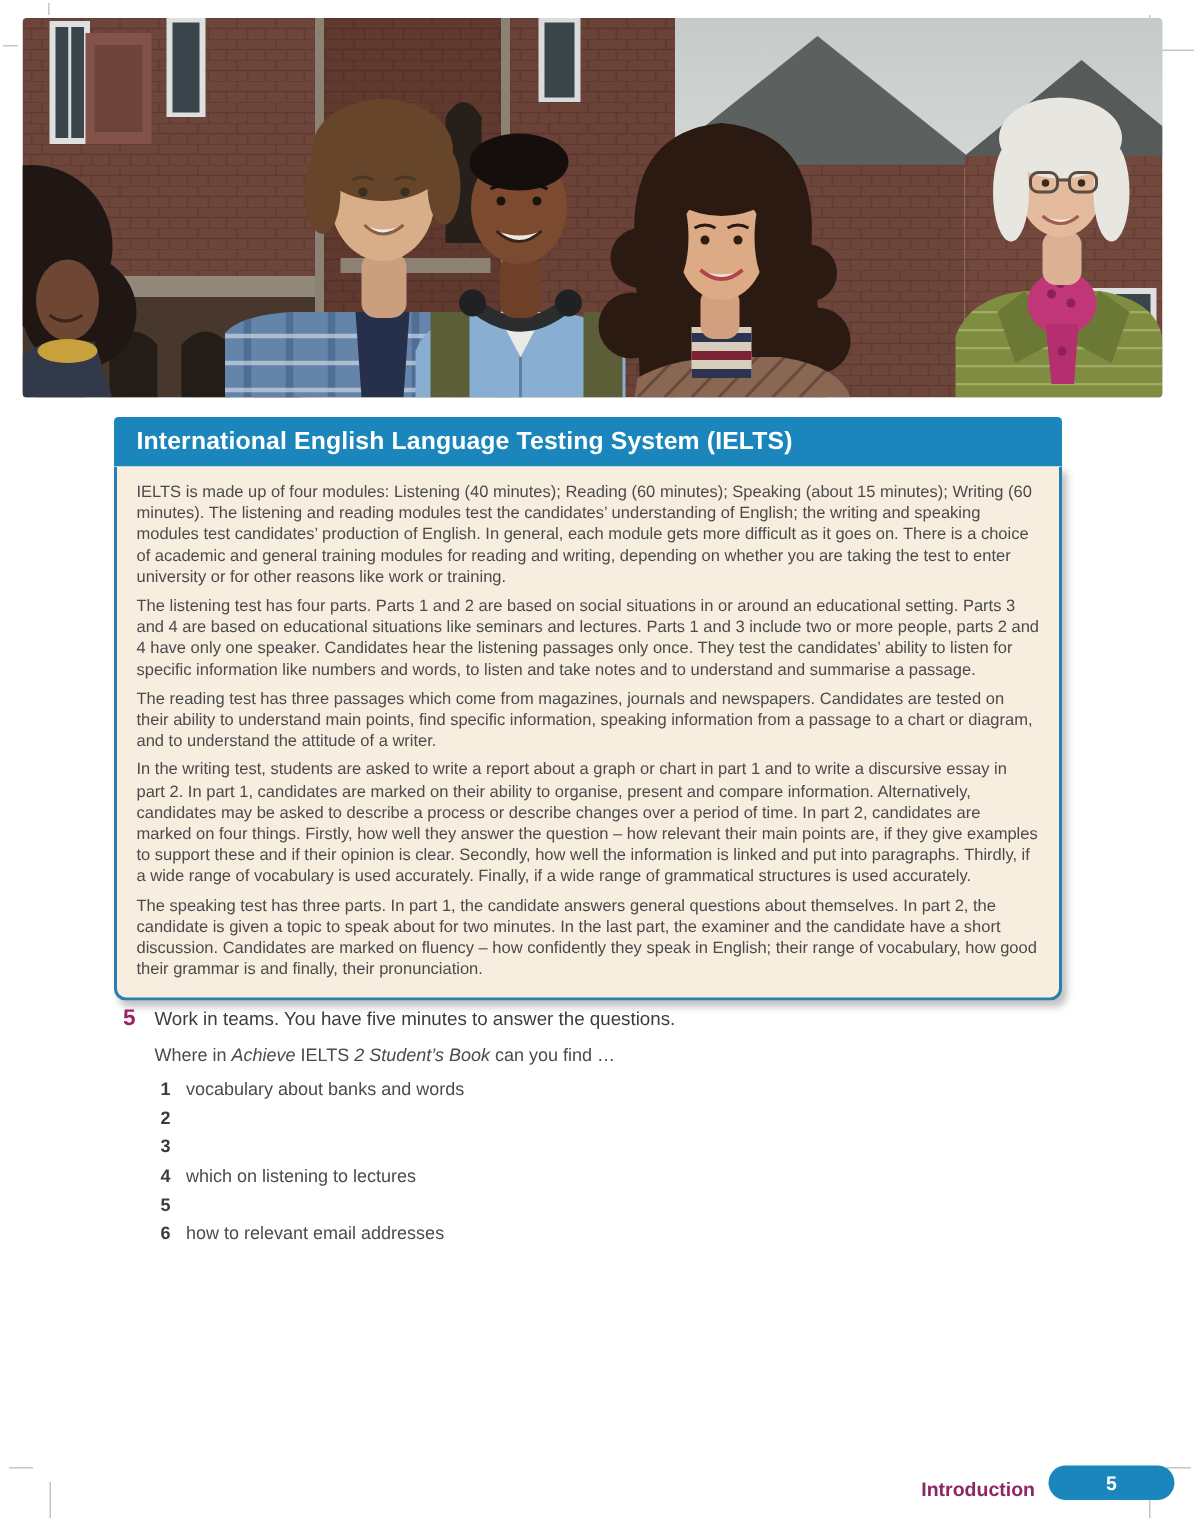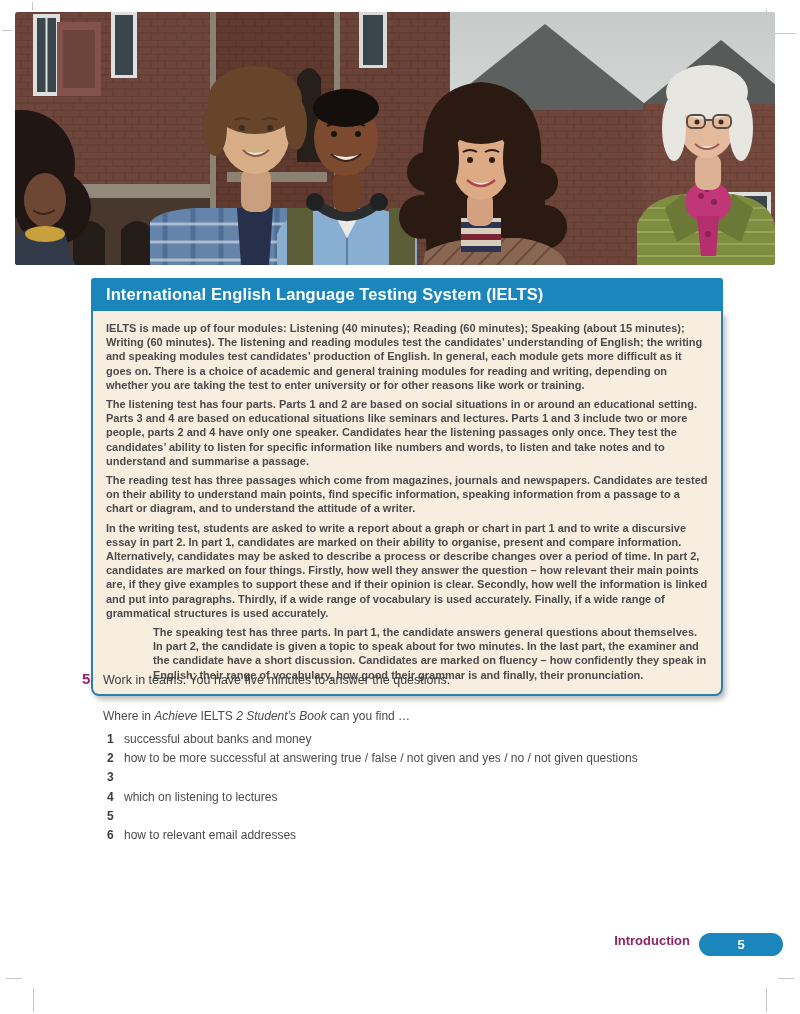--- a/index.html
+++ b/index.html
@@ -10,55 +10,54 @@
   }
   
   .crop { position: absolute; background: #c6c6c6; }
   
   .photo {
     position: absolute; left: 15px; top: 12px; width: 760px; height: 253px;
     border-radius: 3px; overflow: hidden; background: #cfd3d2;
   }
   .photo svg { display: block; }
   
-  .ielts-box { position: absolute; left: 91px; top: 278px; width: 632px; }
+  .ielts-box { position: absolute; left: 76px; top: 278px; width: 632px; }
   .ielts-box .box-header {
     background: #1a86bb; color: #ffffff; font-weight: bold;
     font-size: 16.5px; line-height: 33px; height: 33px; padding: 0 15px;
     border-radius: 3px 3px 0 0; letter-spacing: 0.1px;
     white-space: nowrap; overflow: hidden;
   }
   .ielts-box .box-body {
     background: #f8eee0; border: 2px solid #2a7fae; border-top: none;
     border-radius: 0 0 8px 8px; padding: 10px 13px 12px 13px;
     box-shadow: 3px 4px 5px rgba(120,120,120,0.45);
-    font-weight: bold;
   }
   .box-body p {
     font-size: 11px; line-height: 14.2px; color: #4b4b4b; margin-bottom: 5px;
     text-align: left;
   }
-  .box-body p:last-child { margin-bottom: 0; margin-left: 47px; }
+  .box-body p:last-child { margin-bottom: 0; }
   
   .exercise { position: absolute; left: 82px; top: 670px; width: 640px; }
   .ex-head { display: flex; align-items: baseline; }
   .ex-num {
     color: #9e2064; font-weight: bold; font-size: 15px; width: 21px;
     flex: 0 0 21px;
   }
   .ex-instr { color: #3c3c3c; font-weight: normal; font-size: 12.5px; }
-  .lead-in { margin: 22px 0 7px 21px; font-size: 12px; color: #4b4b4b; }
+  .lead-in { margin: 9px 0 7px 21px; font-size: 12px; color: #4b4b4b; }
   .lead-in i { font-style: italic; }
   .q-list { margin-left: 25px; }
   .q-item { display: flex; font-size: 12px; line-height: 19.2px; color: #4b4b4b; }
   .q-num { font-weight: bold; color: #3c3c3c; width: 17px; flex: 0 0 17px; }
   
   .footer {
-    position: absolute; top: 933px; right: 17px; display: flex;
-    align-items: flex-start;
+    position: absolute; top: 977px; right: 17px; display: flex;
+    align-items: flex-end;
   }
   .footer-label { color: #8e2663; font-weight: bold; font-size: 13px; margin-right: 9px; }
   .page-pill {
     width: 84px; height: 23px; background: #1a86bb; border-radius: 12px;
     color: #ffffff; font-weight: bold; font-size: 13px;
     display: flex; align-items: center; justify-content: center;
   }
 </style>
 </head>
 <body>
@@ -293,25 +292,24 @@
 
   <section class="exercise">
     <div class="ex-head">
       <span class="ex-num">5</span>
       <span class="ex-instr">Work in teams. You have five minutes to answer the questions.</span>
     </div>
     <p class="lead-in"><span>Where in </span><i>Achieve</i><span> IELTS </span><i>2 Student’s Book</i><span> can you find …</span></p>
     <div class="q-list">
       <div class="q-item">
         <span class="q-num">1</span>
-        <span class="q-text">successful about banks and money</span>
+        <span class="q-text">vocabulary about banks and words</span>
       </div>
       <div class="q-item">
         <span class="q-num">2</span>
-        <span class="q-text">how to be more successful at answering true / false / not given and yes / no / not given questions</span>
       </div>
       <div class="q-item">
         <span class="q-num">3</span>
       </div>
       <div class="q-item">
         <span class="q-num">4</span>
         <span class="q-text">which on listening to lectures</span>
       </div>
       <div class="q-item">
         <span class="q-num">5</span>

